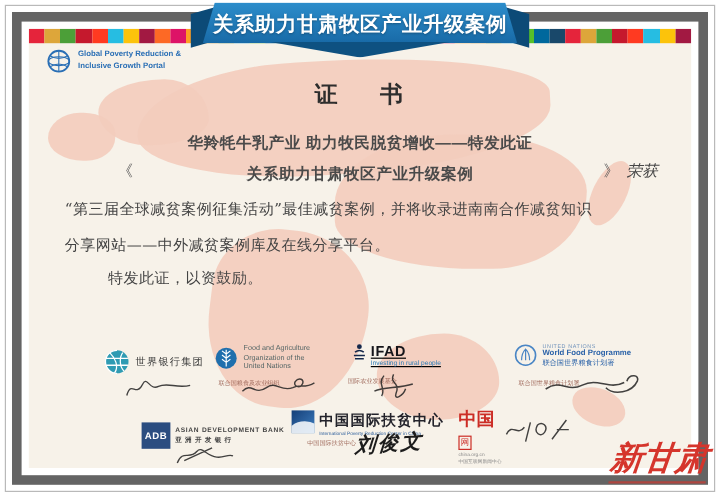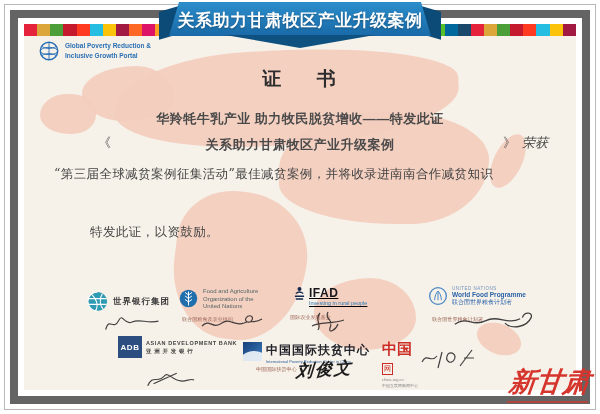--- a/index.html
+++ b/index.html
@@ -49,21 +49,21 @@
   .br-close{right:28px;top:110px;display:flex;gap:6px;align-items:baseline;}
   .awarded{font-size:13px;color:#464646;font-family:"DejaVu Serif",serif;font-style:italic;}
   .body-line{position:absolute;color:#434343;font-size:12.5px;letter-spacing:.4px;
              font-family:"DejaVu Serif",serif;}
   .body-1{left:30px;top:142px;} .body-2{left:30px;top:172px;} .body-3{left:66px;top:200px;}
   
   .org{position:absolute;display:flex;align-items:flex-start;gap:4px;}
   .org-tiny{font-size:6px;color:#566;line-height:1.25;}
   .cn-small{position:absolute;font-size:6px;color:#a06a5c;transform:scale(.85);transform-origin:left top;white-space:nowrap;}
   .sig{position:absolute;}
-  .wb-name{font-size:8.5px;font-weight:bold;color:#3d3d3d;margin-top:6px;letter-spacing:1px;}
+  .wb-name{font-size:8.5px;font-weight:normal;color:#3d3d3d;margin-top:6px;letter-spacing:1px;}
   .ifad-abbr{font-size:12px;font-weight:bold;color:#15151a;letter-spacing:.5px;}
   .ifad-tag{font-size:5.5px;color:#2a7ab5;}
   .wfp-un{font-size:4.5px;color:#6f92bb;letter-spacing:.5px;}
   .wfp-name{font-size:6.5px;font-weight:bold;color:#2a62a8;}
   .wfp-cn{font-size:6px;color:#2a62a8;}
   .adb-box{width:24px;height:22px;background:#2b4d80;color:#fff;font-size:8px;font-weight:bold;
            display:flex;align-items:center;justify-content:center;letter-spacing:.5px;}
   .adb-lines{font-size:5.5px;color:#444;font-weight:bold;line-height:1.5;margin-top:3px;letter-spacing:.6px;}
   .iprcc-box{width:19px;height:19px;background:linear-gradient(135deg,#153f78,#3f7fc0);position:relative;overflow:hidden;}
   .iprcc-box::after{content:"";position:absolute;left:-4px;top:9px;width:30px;height:12px;background:#fff;
@@ -165,20 +165,21 @@
 
     <div class="cert-title">证 书</div>
     <div class="case-line case-1">华羚牦牛乳产业  助力牧民脱贫增收——特发此证</div>
     <div class="case-line case-2">关系助力甘肃牧区产业升级案例</div>
     <span class="bracket br-open">《</span>
     <span class="bracket br-close">
       <span>》</span>
       <span class="awarded">荣获</span>
     </span>
     <div class="body-line body-1">“第三届全球减贫案例征集活动”最佳减贫案例，并将收录进南南合作减贫知识</div>
+    <div class="body-line body-2">分享网站——中外减贫案例库及在线分享平台。</div>
     <div class="body-line body-3">特发此证，以资鼓励。</div>
 
     <div class="org" style="left:62px;top:266px;">
       <span>
         <svg width="23" height="23" viewBox="0 0 24 24">
           <circle cx="12" cy="12" r="10" fill="#2f9bb3"></circle>
           <path d="M12 2a10 10 0 0 0 0 20 M6 4.5c4 4 8 11 4 17 M17 4c-3 4 -3 12 1 16 M2.5 9h19 M2.5 15h19" fill="none" stroke="#fff" stroke-width="1.1"></path>
         </svg>
       </span>
       <span class="wb-name">世界银行集团</span>
@@ -233,21 +234,21 @@
         <div class="wfp-un">UNITED NATIONS</div>
         <div class="wfp-name">World Food Programme</div>
         <div class="wfp-cn">联合国世界粮食计划署</div>
       </div>
     </div>
     <span class="cn-small" style="left:408px;top:292px;">联合国世界粮食计划署</span>
     <svg class="sig" style="left:424px;top:286px;" width="92" height="24" viewBox="0 0 80 22">
       <path d="M4 13 C16 5 20 16 32 10 C44 4 52 14 64 8 M50 12 c6 6 20 4 24 -5 c2 -5 -6 -6 -8 0" fill="none" stroke="#222" stroke-width="1.2" opacity=".85"></path>
     </svg>
 
-    <div class="org" style="left:94px;top:312px;">
+    <div class="org" style="left:94px;top:328px;">
       <div class="adb-box">ADB</div>
       <div class="adb-lines">
         <div>ASIAN DEVELOPMENT BANK</div>
         <div>亚 洲 开 发 银 行</div>
       </div>
     </div>
     <svg class="sig" style="left:116px;top:344px;" width="58" height="22" viewBox="0 0 60 22">
       <path d="M8 18 C13 6 18 16 25 8 C29 3 33 12 42 13 C48 14 52 10 56 12 M14 16 L38 5" fill="none" stroke="#222" stroke-width="1.2" opacity=".85"></path>
     </svg>
 

